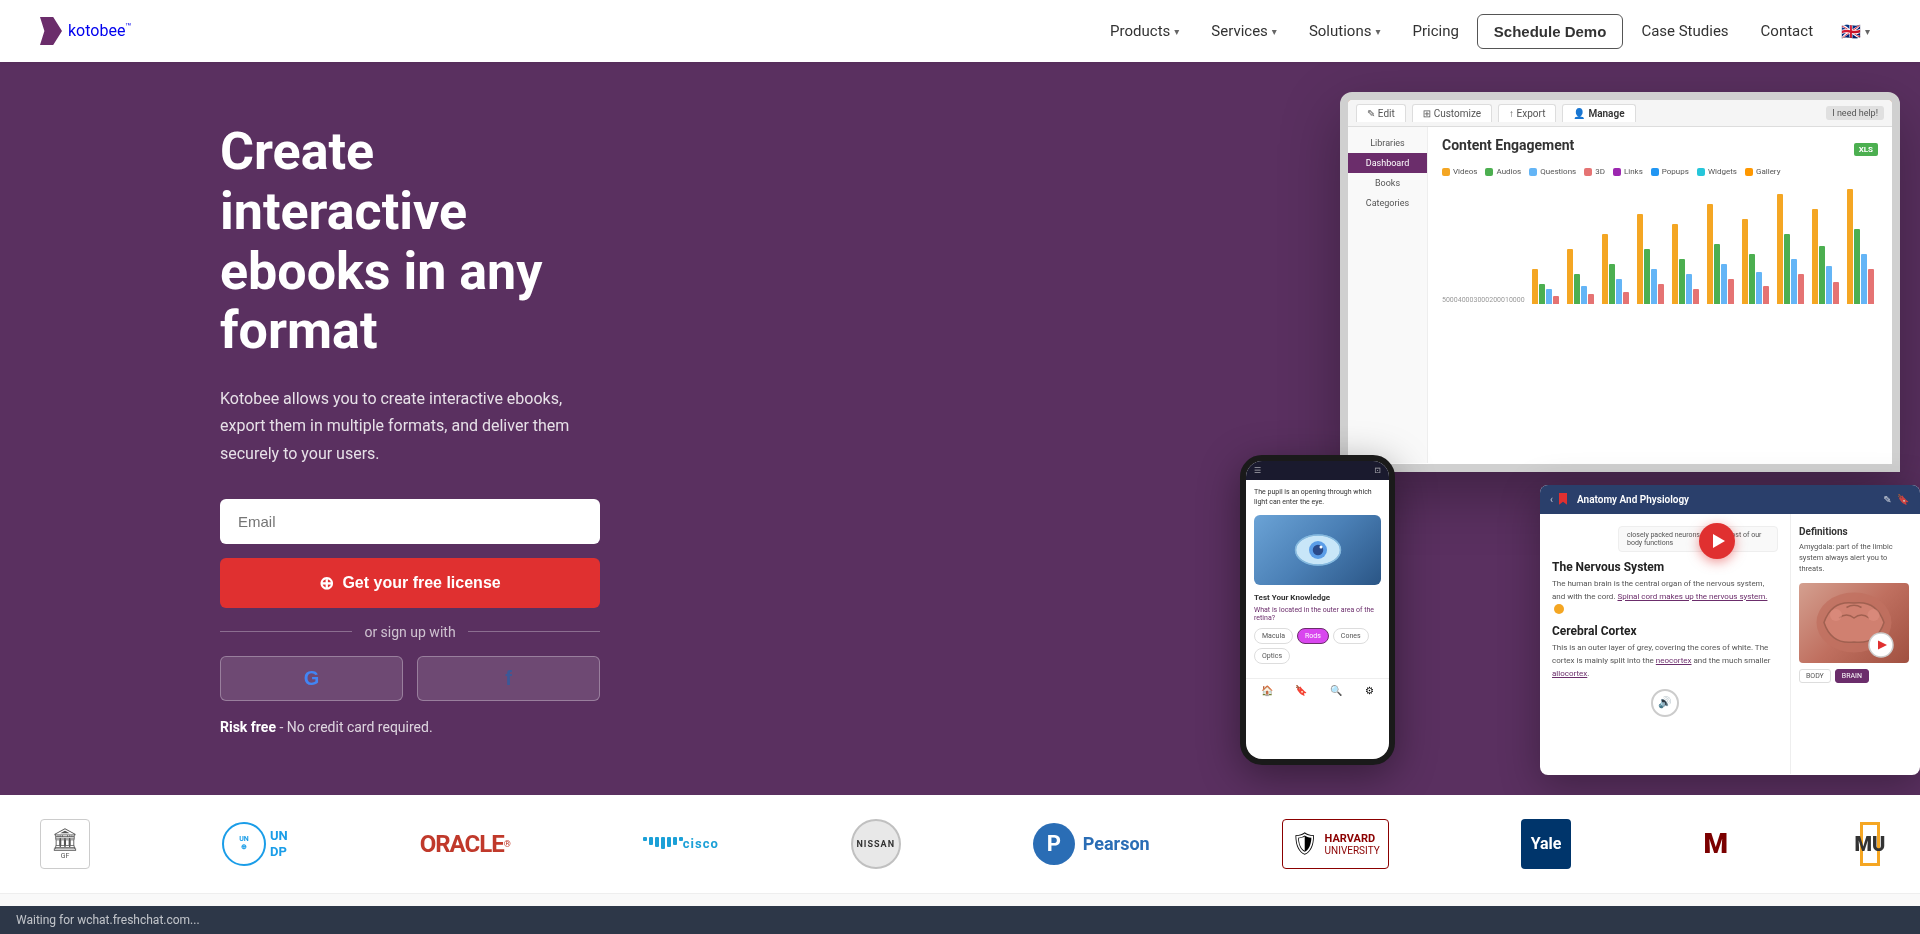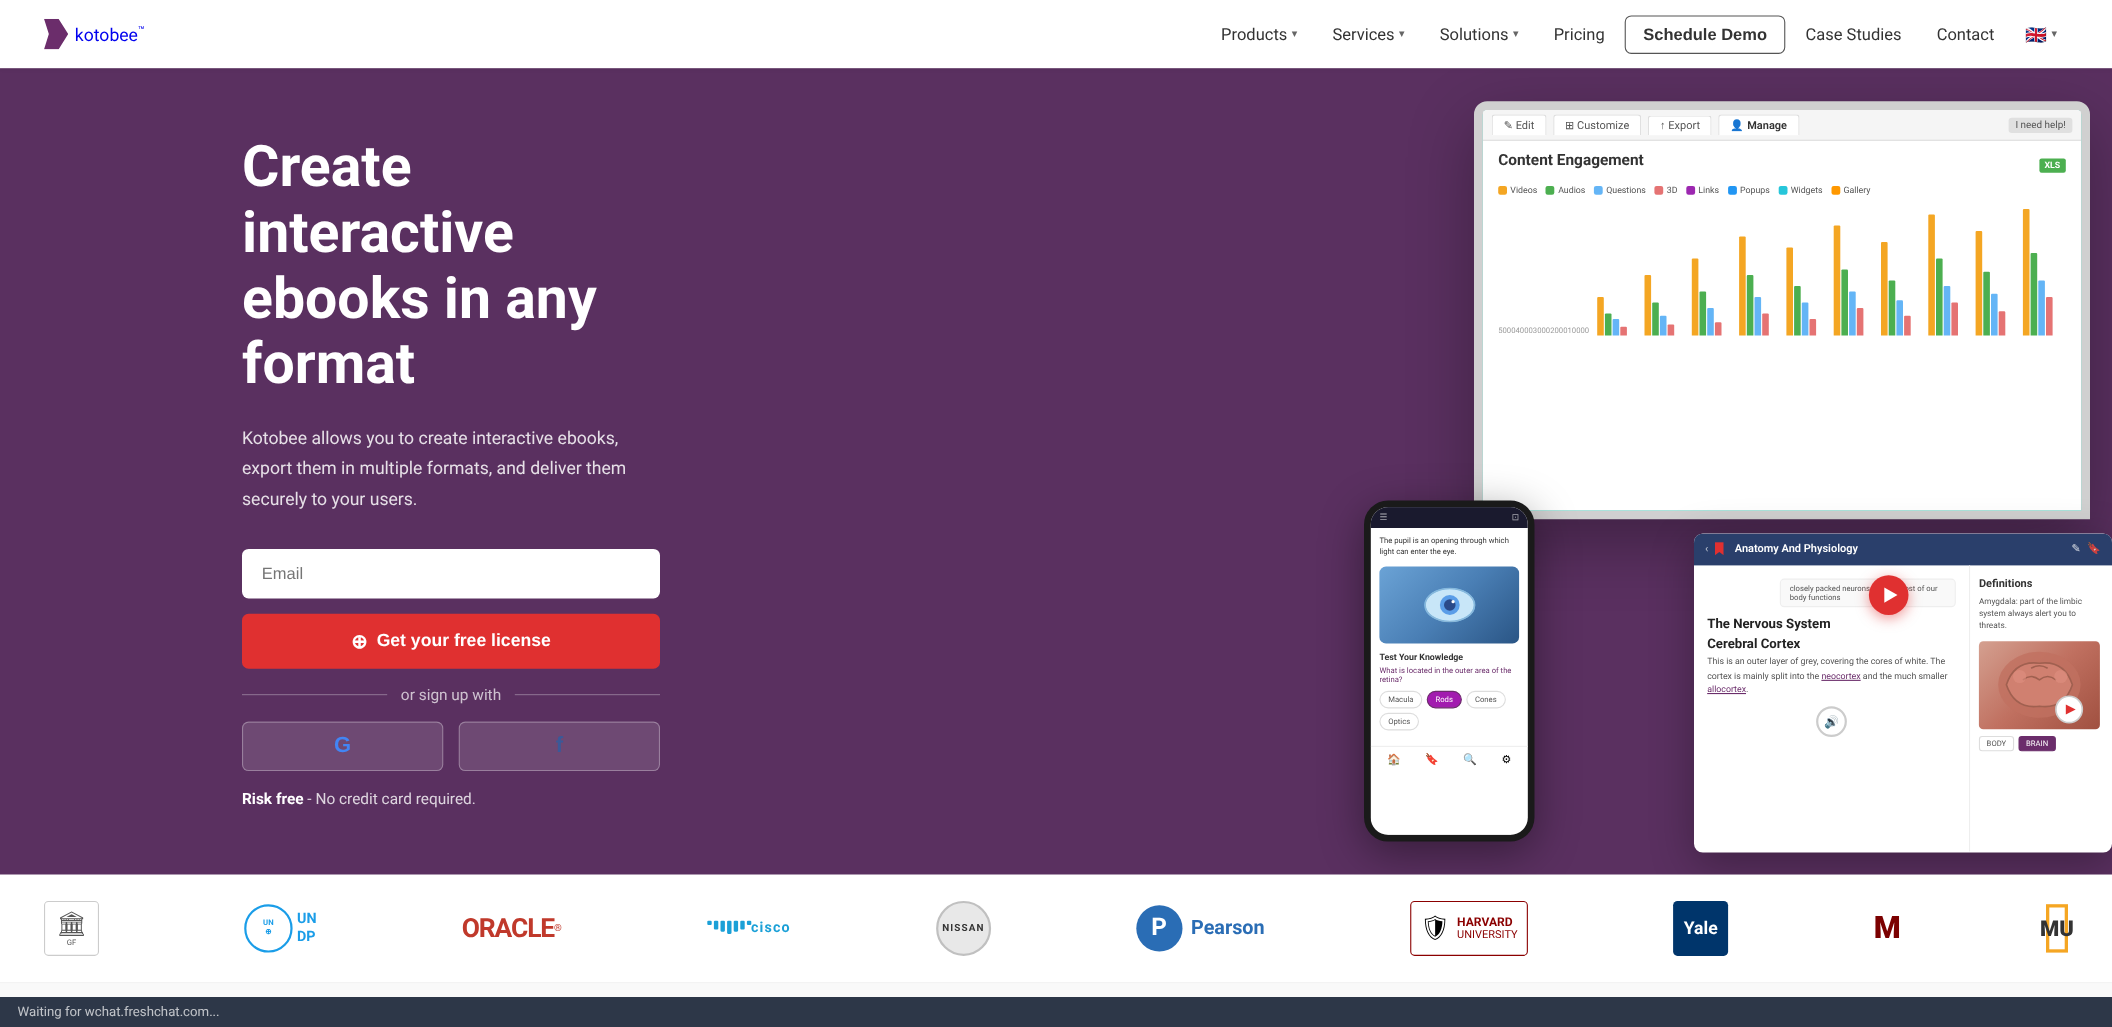--- a/index.html
+++ b/index.html
@@ -82,21 +82,21 @@
     .hero-visual {
       position: absolute; right: 0; top: 62px; bottom: 0;
       width: 720px;
       display: flex; align-items: center; justify-content: center;
     }
 
     
     .laptop {
       position: absolute; right: 20px; top: 30px;
       width: 560px; height: 380px;
-      background: #5eead4;
+      background: #c2410c;
       border-radius: 12px 12px 0 0;
       border: 8px solid #d0d0d0;
       overflow: hidden;
       box-shadow: 0 20px 60px rgba(0,0,0,0.3);
       text-align: center;
     }
     .laptop-screen {
       width: 100%; height: 100%;
       background: #fff;
       overflow: hidden;
@@ -160,21 +160,21 @@
       display: flex; align-items: center; justify-content: center;
     }
     .eye-svg { width: 60px; height: 50px; }
     .phone-quiz-title { font-size: 8px; font-weight: 700; color: #333; margin-bottom: 4px; }
     .phone-quiz-q { font-size: 7px; color: #6b2d6b; margin-bottom: 6px; }
     .phone-answers { display: flex; flex-wrap: wrap; gap: 4px; margin-bottom: 6px; }
     .phone-answer {
       padding: 3px 7px; border-radius: 12px; font-size: 7px;
       border: 1px solid #ddd; color: #555; cursor: pointer;
     }
-    .phone-answer.selected { background: #a21caf; color: #fff; border-color: #6b2d6b; }
+    .phone-answer.selected { background: #d946ef; color: #fff; border-color: #6b2d6b; }
 
     
     .ebook {
       position: absolute; right: 0; bottom: 20px;
       width: 380px; height: 290px;
       background: #fff;
       border-radius: 8px;
       box-shadow: 0 10px 40px rgba(0,0,0,0.3);
       overflow: hidden;
       z-index: 5;
@@ -408,20 +408,26 @@
     <div class="laptop">
       <div class="laptop-screen">
         <div class="screen-header">
           <div class="screen-tab">✎ Edit</div>
           <div class="screen-tab">⊞ Customize</div>
           <div class="screen-tab">↑ Export</div>
           <div class="screen-tab active">👤 Manage</div>
           <div class="help-btn">I need help!</div>
         </div>
         <div class="screen-body">
+          <div class="screen-sidebar">
+            <div class="sidebar-item-s">Libraries</div>
+            <div class="sidebar-item-s active">Dashboard</div>
+            <div class="sidebar-item-s">Books</div>
+            <div class="sidebar-item-s">Categories</div>
+          </div>
           <div class="screen-main">
             <div style="display:flex;align-items:center;margin-bottom:6px;">
               <span class="screen-title">Content Engagement</span>
               <span class="xls-btn">XLS</span>
             </div>
             <div class="legend-row">
               <div class="legend-item">
                   <div class="legend-dot" style="background:#f4a623;"></div>
                   <span>Videos</span>
                 </div>
@@ -584,20 +590,25 @@
           <span class="ebook-icon-btn">✎</span>
           <span class="ebook-icon-btn">🔖</span>
         </div>
       </div>
       <div class="ebook-body">
         <div class="ebook-content">
           <div style="background:#f9f9f9;border:1px solid #eee;padding:4px 8px;border-radius:4px;font-size:7px;color:#555;margin-bottom:8px;max-width:160px;margin-left:auto;">
             closely packed neurons control most of our body functions
           </div>
           <p class="ebook-section-title">The Nervous System</p>
+          <p class="ebook-text">
+            The human brain is the central organ of the nervous system, and with the cord.
+            <span class="ebook-highlight">Spinal cord makes up the nervous system.</span>
+            <span style="display:inline-block;width:10px;height:10px;background:#f4a623;border-radius:50%;vertical-align:middle;margin-left:2px;font-size:6px;text-align:center;line-height:10px;"></span>
+          </p>
           <p class="ebook-section-title">Cerebral Cortex</p>
           <p class="ebook-text">
             This is an outer layer of grey, covering the cores of white. The cortex is mainly split into the
             <span class="ebook-highlight">neocortex</span> and the much smaller <span class="ebook-highlight">allocortex</span>.
           </p>
           <div class="sound-btn">🔊</div>
         </div>
         <div class="ebook-sidebar-r">
           <p class="def-title">Definitions</p>
           <p class="def-text">Amygdala: part of the limbic system always alert you to threats.</p>

